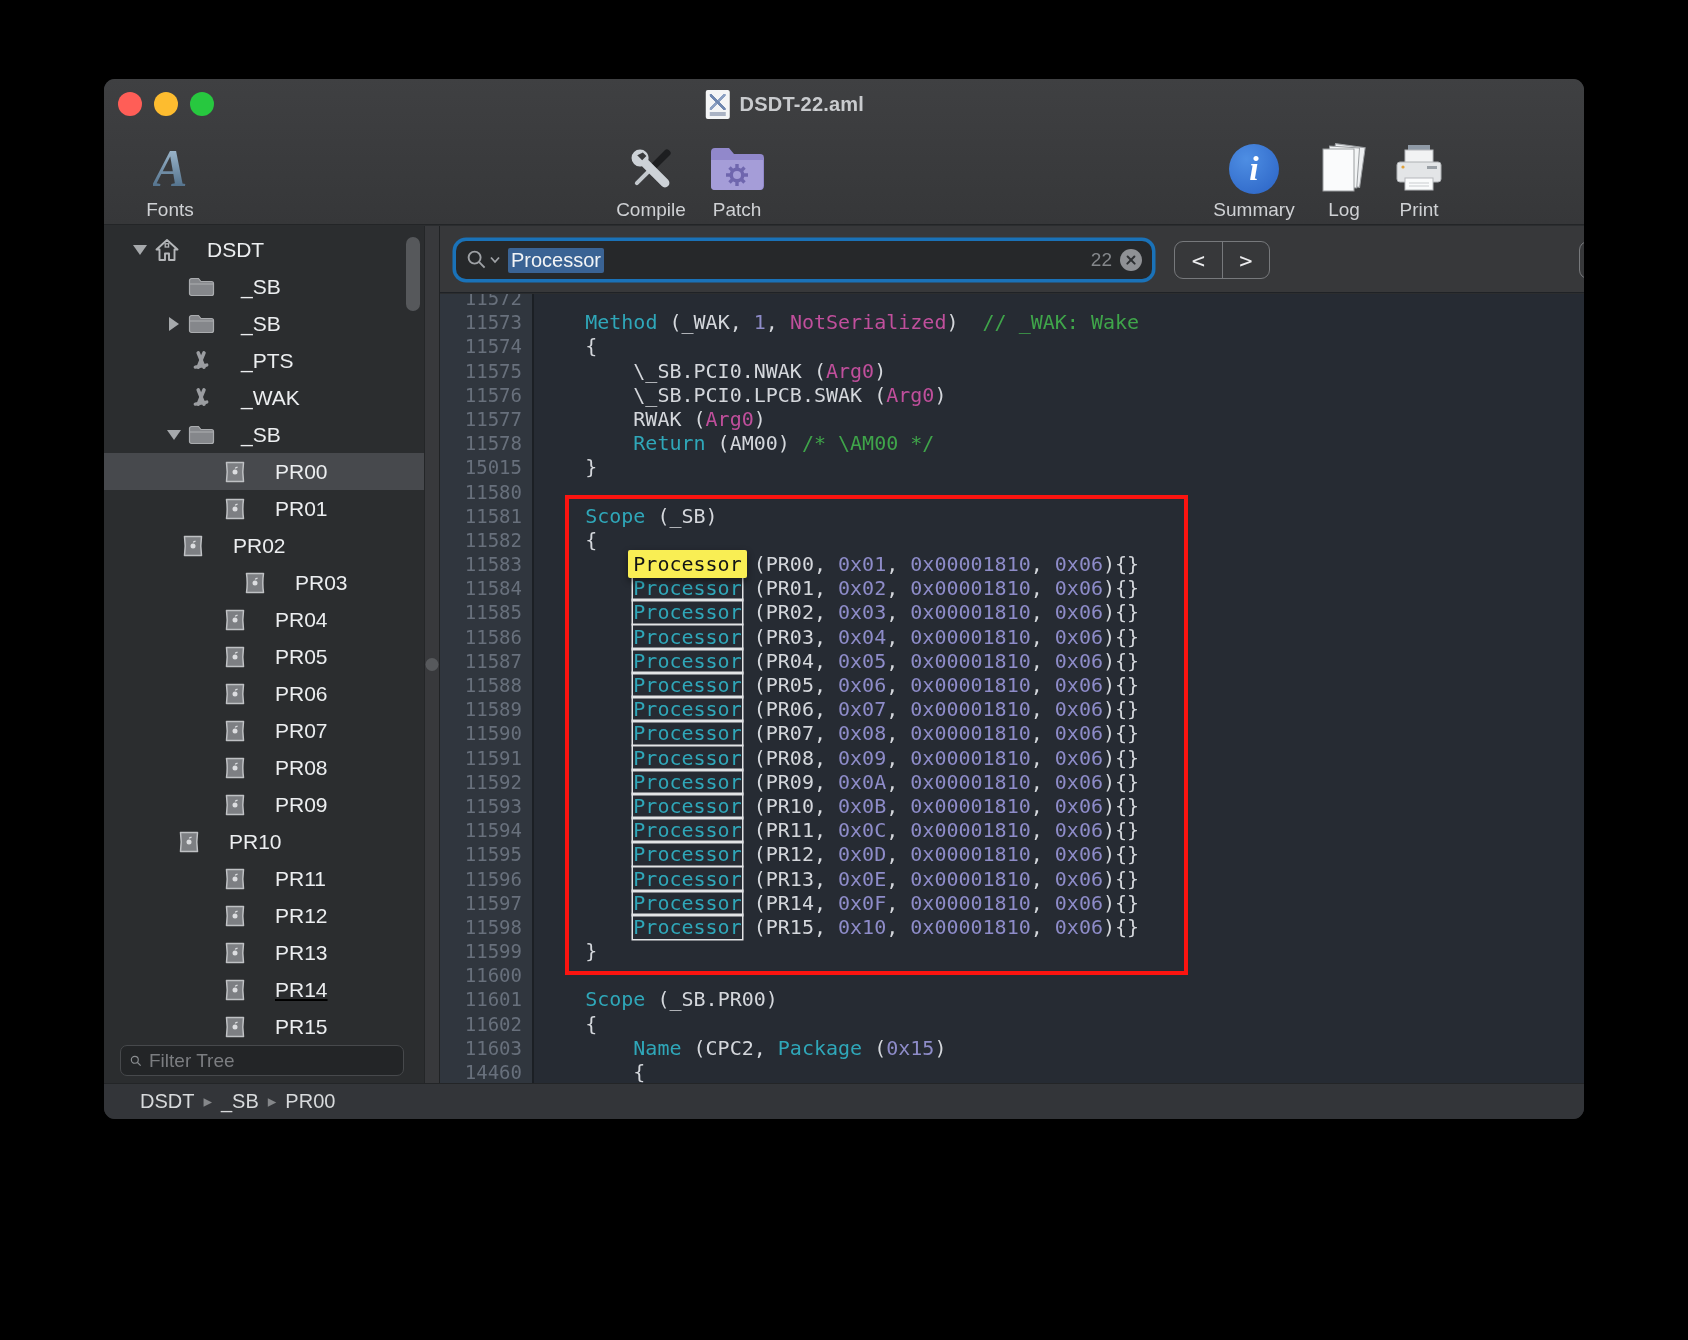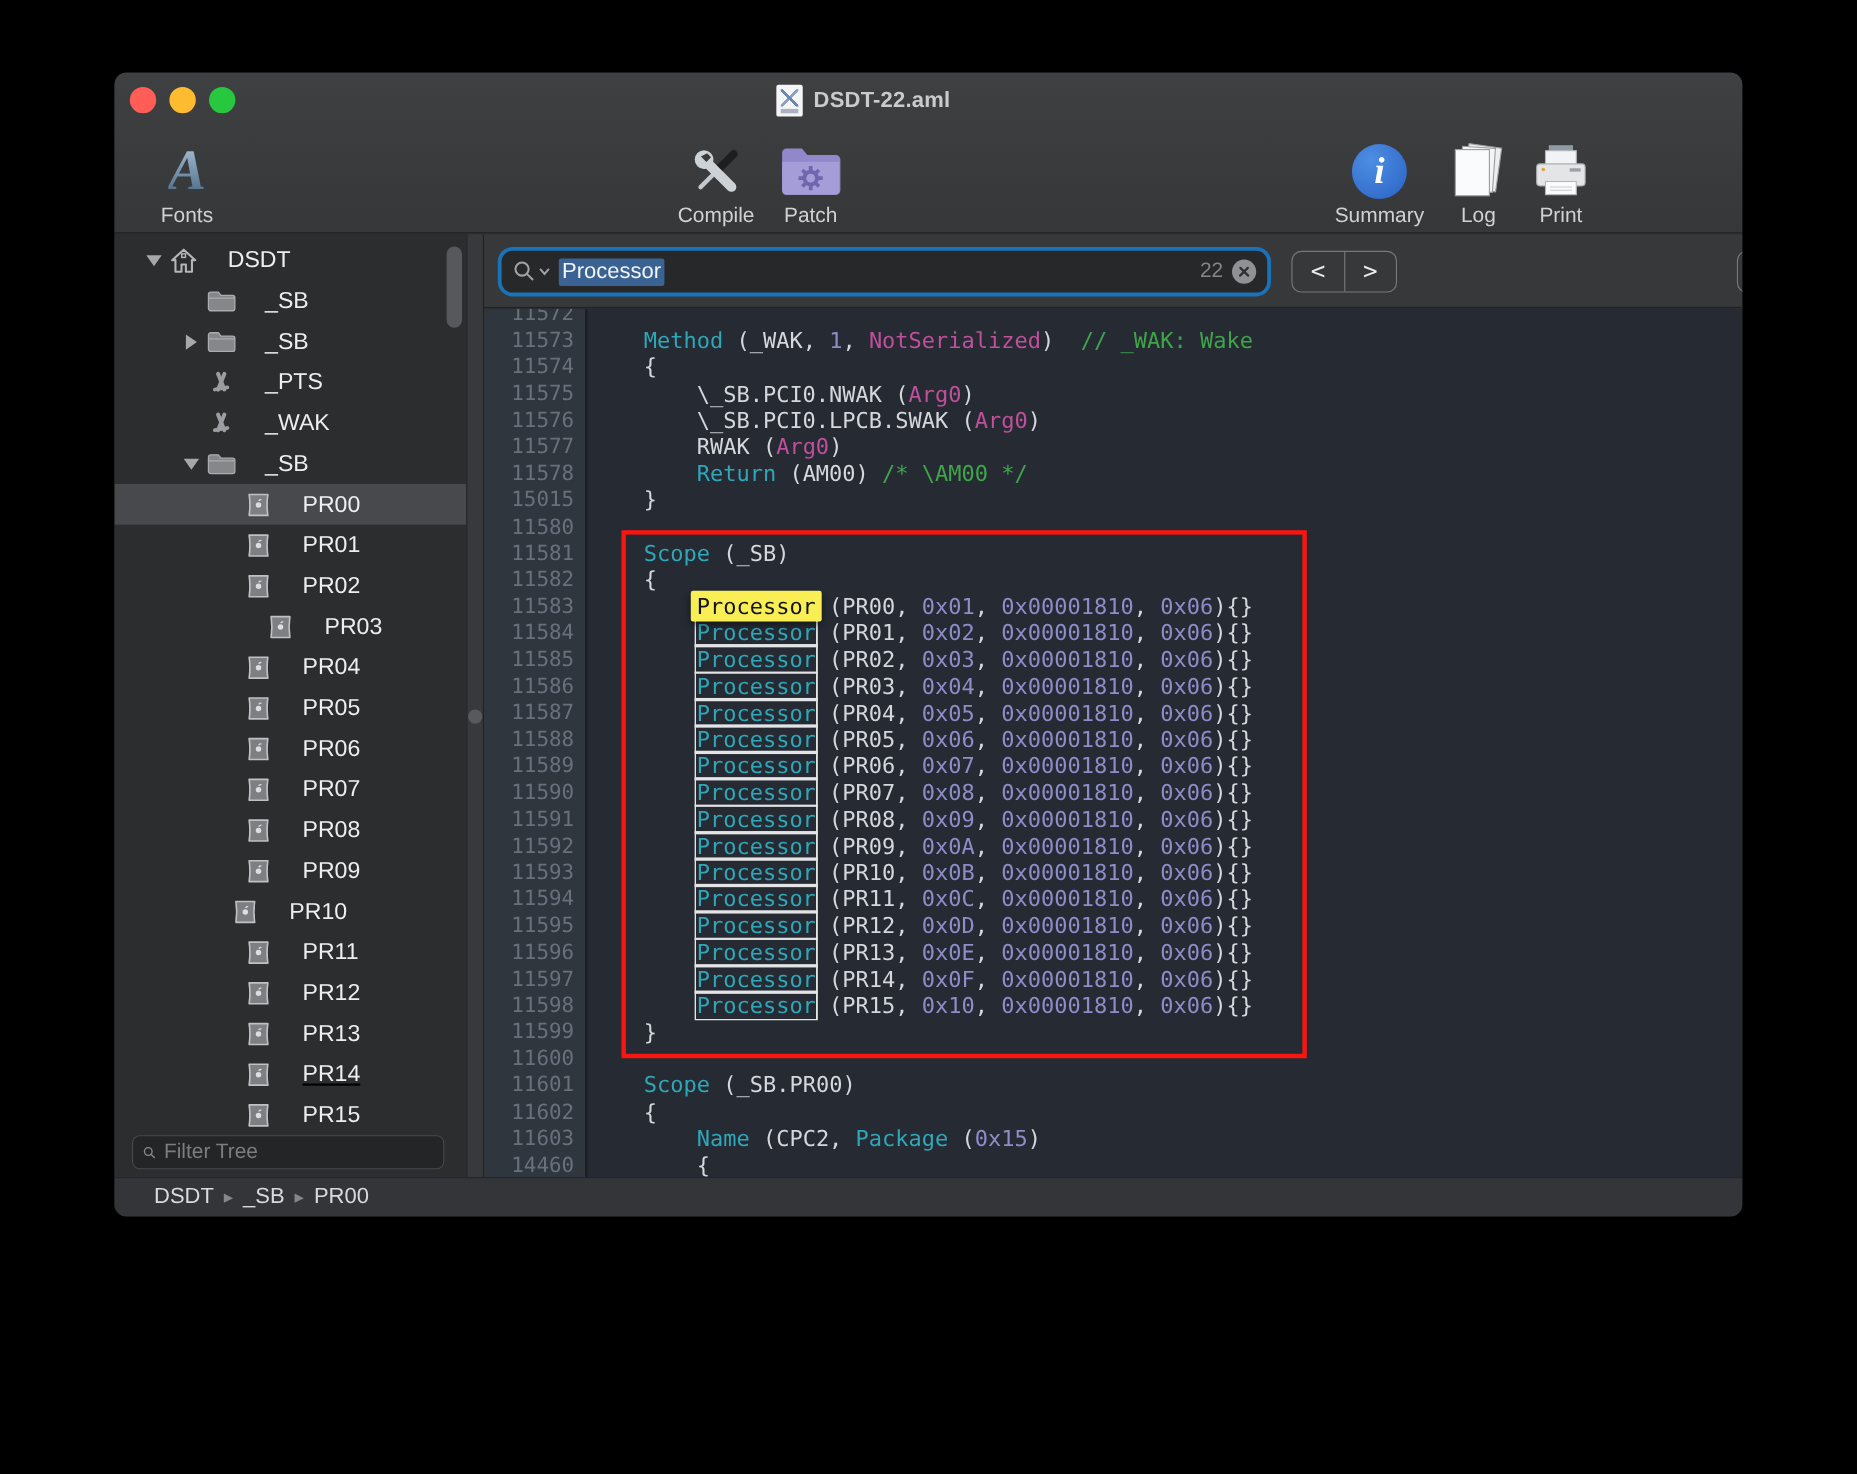--- a/index.html
+++ b/index.html
@@ -1,19 +1,19 @@
 <!DOCTYPE html>
 <html><head>
 <meta charset="utf-8">
 <style>
   * { margin:0; padding:0; box-sizing:border-box; }
   html,body { width:1688px; height:1340px; background:#000; overflow:hidden;
               font-family:"Liberation Sans", sans-serif; }
 
-  .window { position:absolute; left:104px; top:66px; width:1480px; height:1040px;
+  .window { position:absolute; left:104px; top:79px; width:1480px; height:1040px;
             border-radius:11px; overflow:hidden; background:#2b2d2f;
             box-shadow:0 25px 70px rgba(0,0,0,.65); }
 
   
   .chrome { position:absolute; left:0; top:0; width:100%; height:146px;
             background:linear-gradient(#3f4042,#363739); border-bottom:1px solid #232527; }
   .traffic { position:absolute; top:13px; left:14px; display:flex; gap:12px; }
   .traffic span { width:24px; height:24px; border-radius:50%; display:block; }
   .tl-red{background:#ff5e57}.tl-yellow{background:#fdbc2f}.tl-green{background:#27c83f}
   .titlegroup { position:absolute; top:11px; left:46%; transform:translateX(-50%);
@@ -286,21 +286,21 @@
           <span class="disc"></span>
           <span class="ticon">
             <svg width="26" height="26" viewBox="0 0 26 26">
               <path d="M4.5 3.5 H21.5 Q20.1 13 21.5 22.5 H4.5 Q5.9 13 4.5 3.5 Z" fill="#7d7f83" stroke="#bfc1c4" stroke-width="1.5" stroke-linejoin="round"></path>
               <circle cx="13" cy="13" r="2.5" fill="#dcdde0"></circle>
               <path d="M13.2 9.4 q1.2-1.5 2.4-1" stroke="#dcdde0" stroke-width="1.2" fill="none"></path>
             </svg>
           </span>
           <span class="tlabel">PR01</span>
         </div>
-        <div class="trow" style="padding-left: 90px;">
+        <div class="trow" style="padding-left: 48px;">
           <span class="disc"></span>
           <span class="ticon">
             <svg width="26" height="26" viewBox="0 0 26 26">
               <path d="M4.5 3.5 H21.5 Q20.1 13 21.5 22.5 H4.5 Q5.9 13 4.5 3.5 Z" fill="#7d7f83" stroke="#bfc1c4" stroke-width="1.5" stroke-linejoin="round"></path>
               <circle cx="13" cy="13" r="2.5" fill="#dcdde0"></circle>
               <path d="M13.2 9.4 q1.2-1.5 2.4-1" stroke="#dcdde0" stroke-width="1.2" fill="none"></path>
             </svg>
           </span>
           <span class="tlabel">PR02</span>
         </div>
@@ -374,21 +374,21 @@
           <span class="disc"></span>
           <span class="ticon">
             <svg width="26" height="26" viewBox="0 0 26 26">
               <path d="M4.5 3.5 H21.5 Q20.1 13 21.5 22.5 H4.5 Q5.9 13 4.5 3.5 Z" fill="#7d7f83" stroke="#bfc1c4" stroke-width="1.5" stroke-linejoin="round"></path>
               <circle cx="13" cy="13" r="2.5" fill="#dcdde0"></circle>
               <path d="M13.2 9.4 q1.2-1.5 2.4-1" stroke="#dcdde0" stroke-width="1.2" fill="none"></path>
             </svg>
           </span>
           <span class="tlabel">PR09</span>
         </div>
-        <div class="trow" style="padding-left: 78px; text-align: right;">
+        <div class="trow" style="padding-left: 44px; text-align: right;">
           <span class="disc"></span>
           <span class="ticon">
             <svg width="26" height="26" viewBox="0 0 26 26">
               <path d="M4.5 3.5 H21.5 Q20.1 13 21.5 22.5 H4.5 Q5.9 13 4.5 3.5 Z" fill="#7d7f83" stroke="#bfc1c4" stroke-width="1.5" stroke-linejoin="round"></path>
               <circle cx="13" cy="13" r="2.5" fill="#dcdde0"></circle>
               <path d="M13.2 9.4 q1.2-1.5 2.4-1" stroke="#dcdde0" stroke-width="1.2" fill="none"></path>
             </svg>
           </span>
           <span class="tlabel">PR10</span>
         </div>

